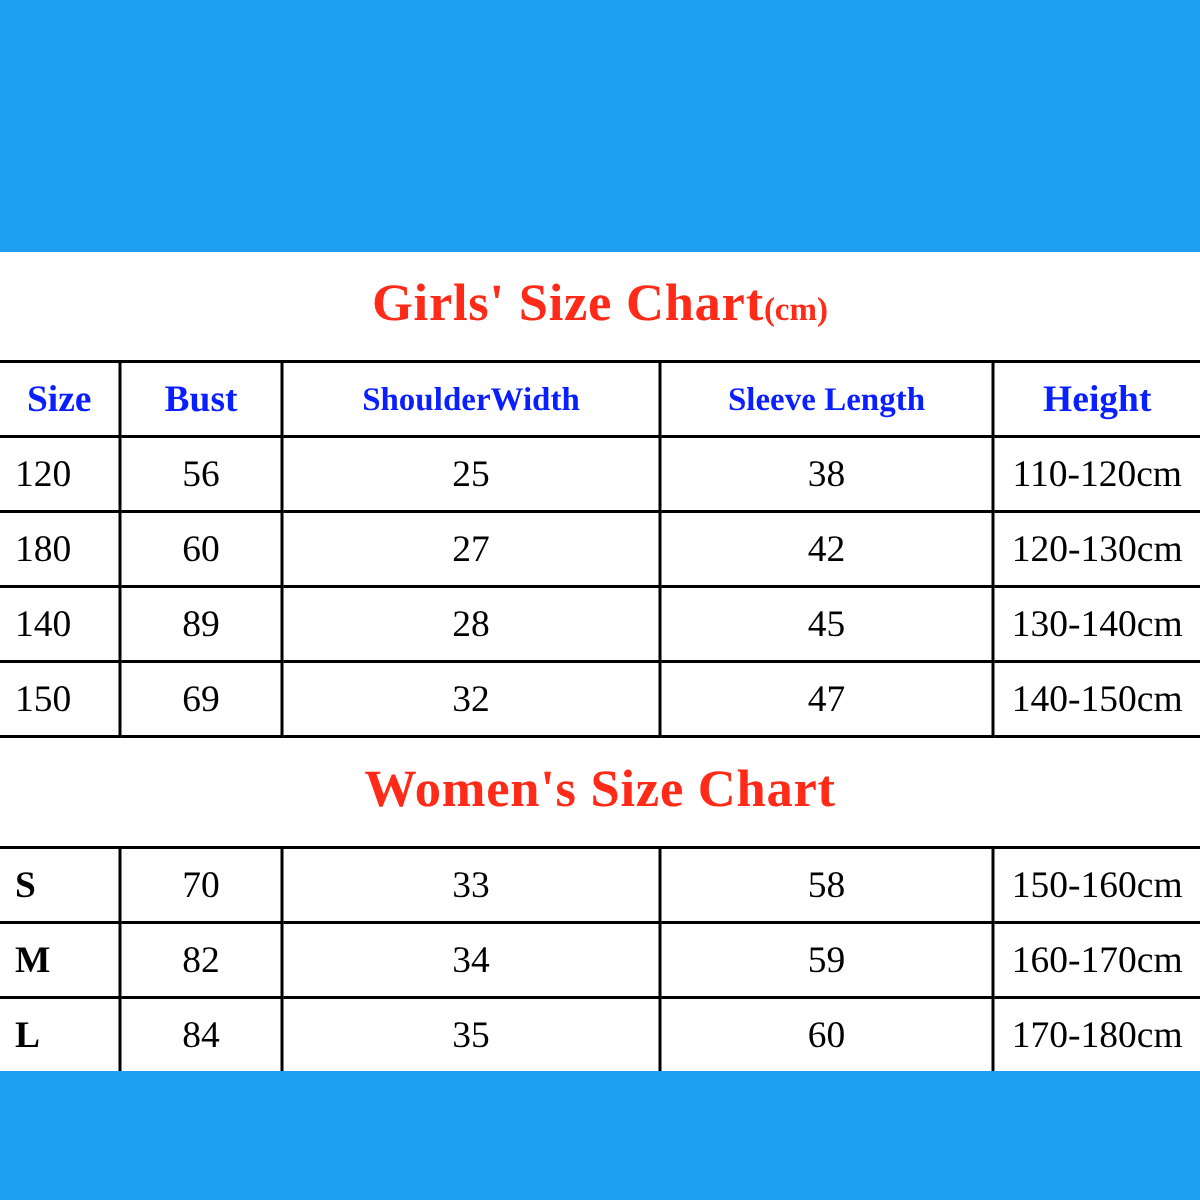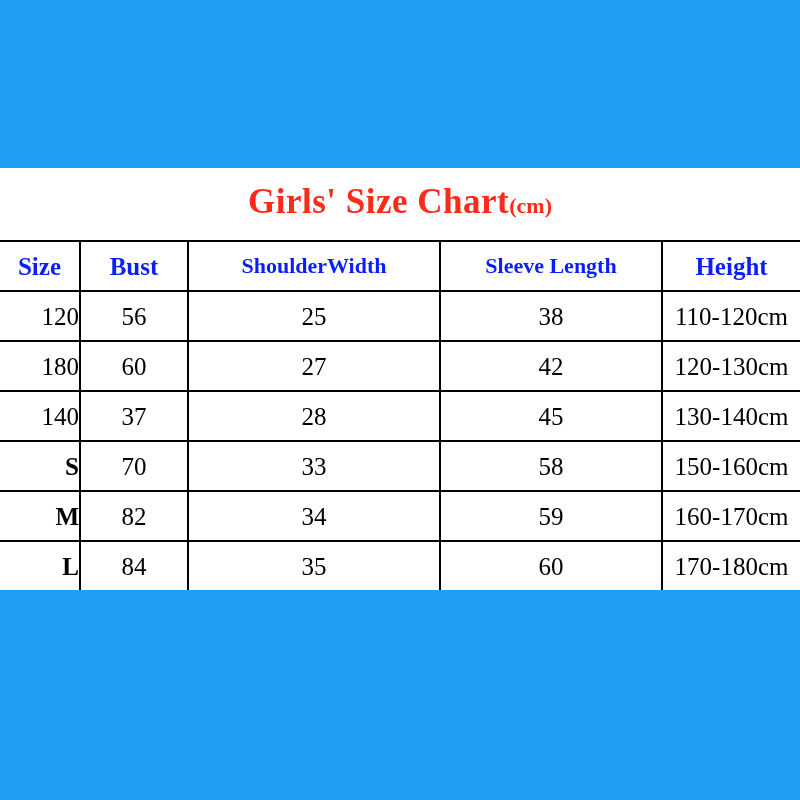--- a/index.html
+++ b/index.html
@@ -91,21 +91,21 @@
     font-size: 22px;
   }
 
   .data-cell {
     height: 48px;
     font-size: 25px;
     color: #000000;
     line-height: 1;
   }
   .data-cell.left {
-    text-align: right;
+    text-align: left;
     padding-left: 10px !important;
   }
   .data-cell.bold {
     font-weight: bold;
   }
 
   .col-size   { width: 80px; }
   .col-bust   { width: 108px; }
   .col-shoul  { width: 252px; }
   .col-sleeve { width: 222px; }
@@ -159,26 +159,38 @@
         </tr>
         <tr>
           <td class="data-cell left">180</td>
           <td class="data-cell">60</td>
           <td class="data-cell">27</td>
           <td class="data-cell">42</td>
           <td class="data-cell">120-130cm</td>
         </tr>
         <tr>
           <td class="data-cell left">140</td>
-          <td class="data-cell">37</td>
+          <td class="data-cell">89</td>
           <td class="data-cell">28</td>
           <td class="data-cell">45</td>
           <td class="data-cell">130-140cm</td>
         </tr>
-
+        <tr>
+          <td class="data-cell left">150</td>
+          <td class="data-cell">69</td>
+          <td class="data-cell">32</td>
+          <td class="data-cell">47</td>
+          <td class="data-cell">140-150cm</td>
+        </tr>
+
+        <tr>
+          <td class="title-cell" colspan="5">
+            <span class="title-text">Women's Size Chart</span>
+          </td>
+        </tr>
 
         <tr>
           <td class="data-cell left bold">S</td>
           <td class="data-cell">70</td>
           <td class="data-cell">33</td>
           <td class="data-cell">58</td>
           <td class="data-cell">150-160cm</td>
         </tr>
         <tr>
           <td class="data-cell left bold">M</td>

